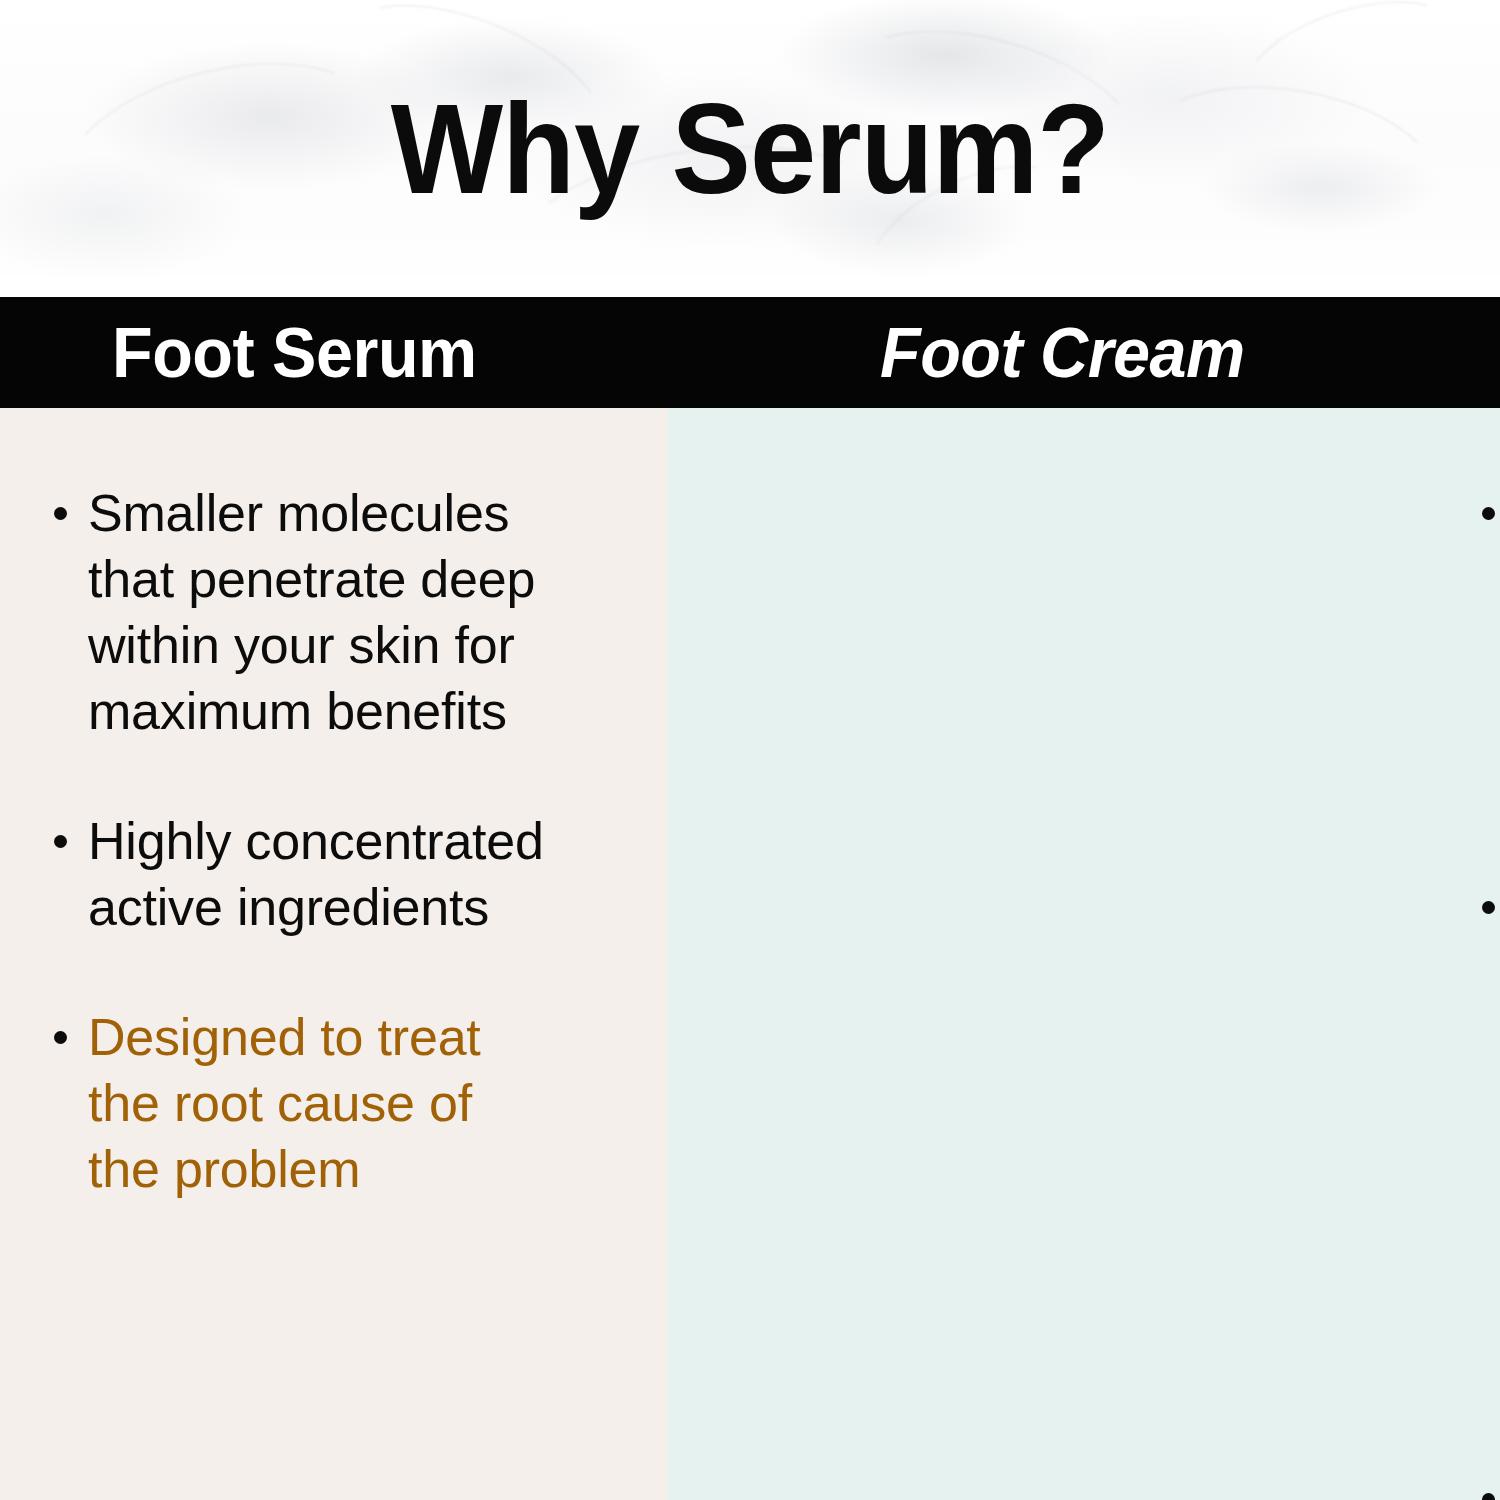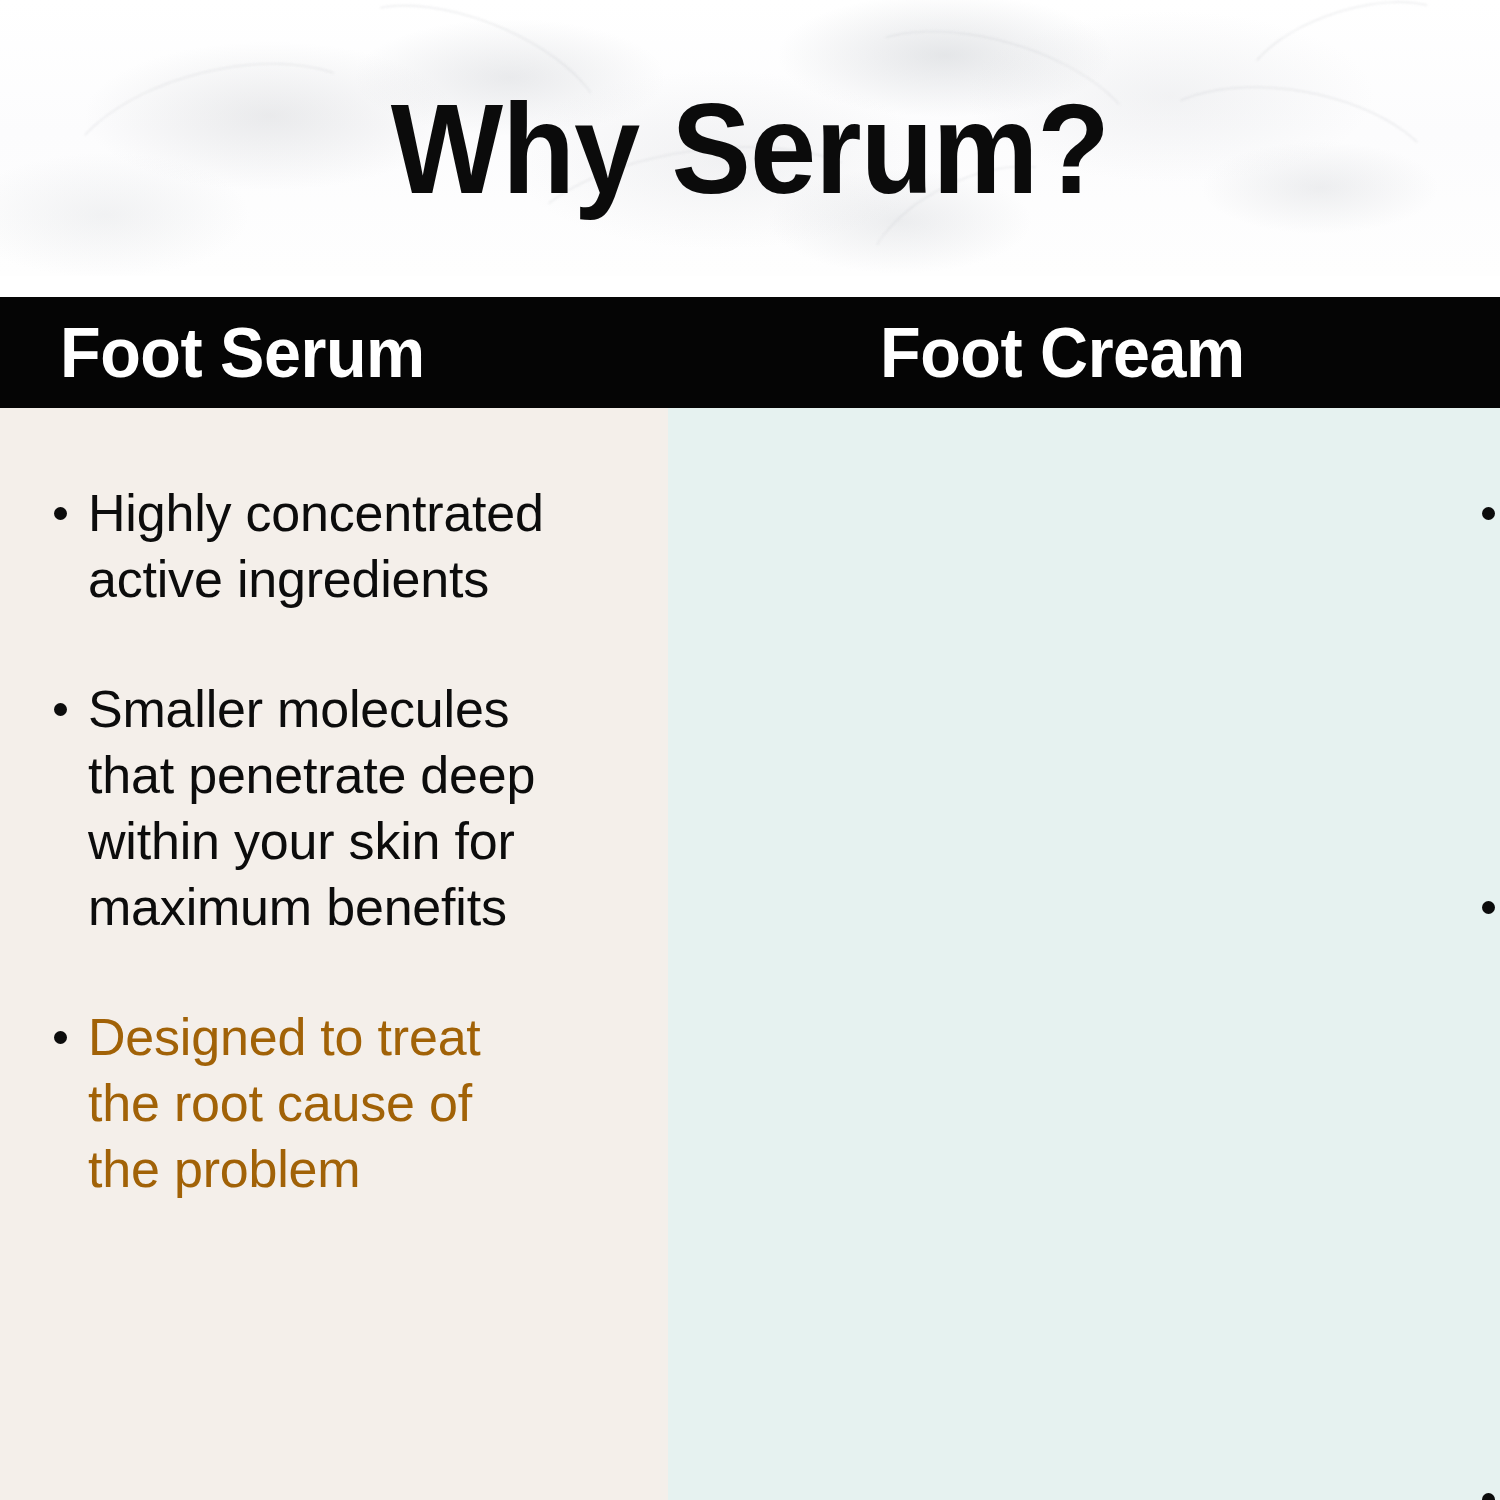--- a/index.html
+++ b/index.html
@@ -79,22 +79,22 @@
     display: flex;
   }
 
   .header-cell {
     box-sizing: border-box;
     display: flex;
     align-items: center;
     height: 111px;
   }
 
-  .header-cell.left  { width: 742px; padding-left: 60px; }
-  .header-cell.right { width: 758px; padding-left: 138px; }
+  .header-cell.left  { width: 742px; padding-left: 112px; }
+  .header-cell.right { width: 758px; padding-left: 138px; font-style: italic; }
 
   .header-label {
     font-size: 70px;
     font-weight: 700;
     color: #ffffff;
     letter-spacing: -0.5px;
     transform: scaleX(0.95);
     transform-origin: left center;
     white-space: nowrap;
   }
@@ -174,30 +174,30 @@
       <span class="header-label" style="color: rgb(255, 255, 255);">Foot Cream</span>
     </div>
   </div>
 
   <div class="columns">
 
     <div class="col left" style="background: rgb(244, 239, 234);">
       <ul class="bullet-list">
         <li class="bullet-item" style="color: rgb(12, 12, 12);">
           <span class="bullet-dot" style="background: rgb(12, 12, 12);"></span>
-          <span class="bullet-text">Highly concentrated
-active ingredients</span>
-        </li>
-        <li class="bullet-item" style="color: rgb(12, 12, 12);">
-          <span class="bullet-dot" style="background: rgb(12, 12, 12);"></span>
           <span class="bullet-text">Smaller molecules
 that penetrate deep
 within your skin for
 maximum benefits</span>
         </li>
+        <li class="bullet-item" style="color: rgb(12, 12, 12);">
+          <span class="bullet-dot" style="background: rgb(12, 12, 12);"></span>
+          <span class="bullet-text">Highly concentrated
+active ingredients</span>
+        </li>
         <li class="bullet-item" style="color: #a16207;">
           <span class="bullet-dot" style="background: rgb(12, 12, 12);"></span>
           <span class="bullet-text">Designed to treat
 the root cause of
 the problem</span>
         </li>
       </ul>
     </div>
 
     <div class="col right" style="background: rgb(230, 242, 240);">

